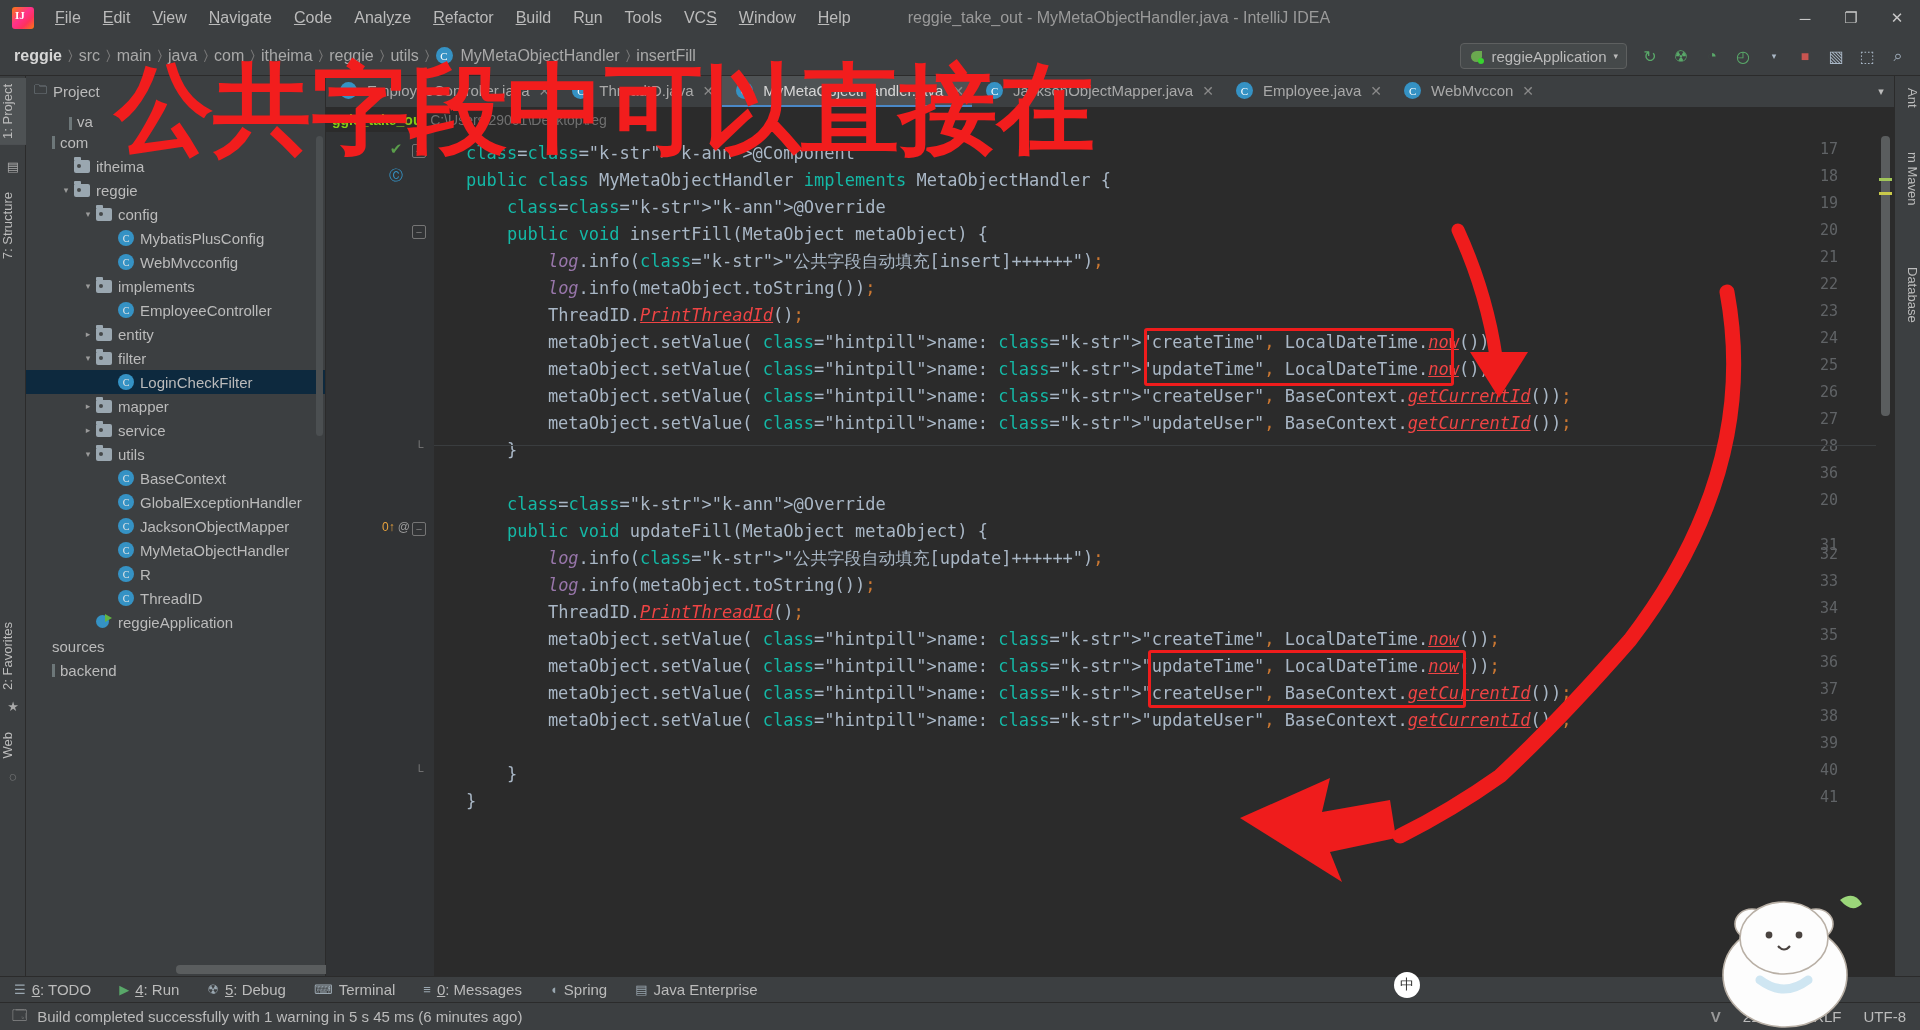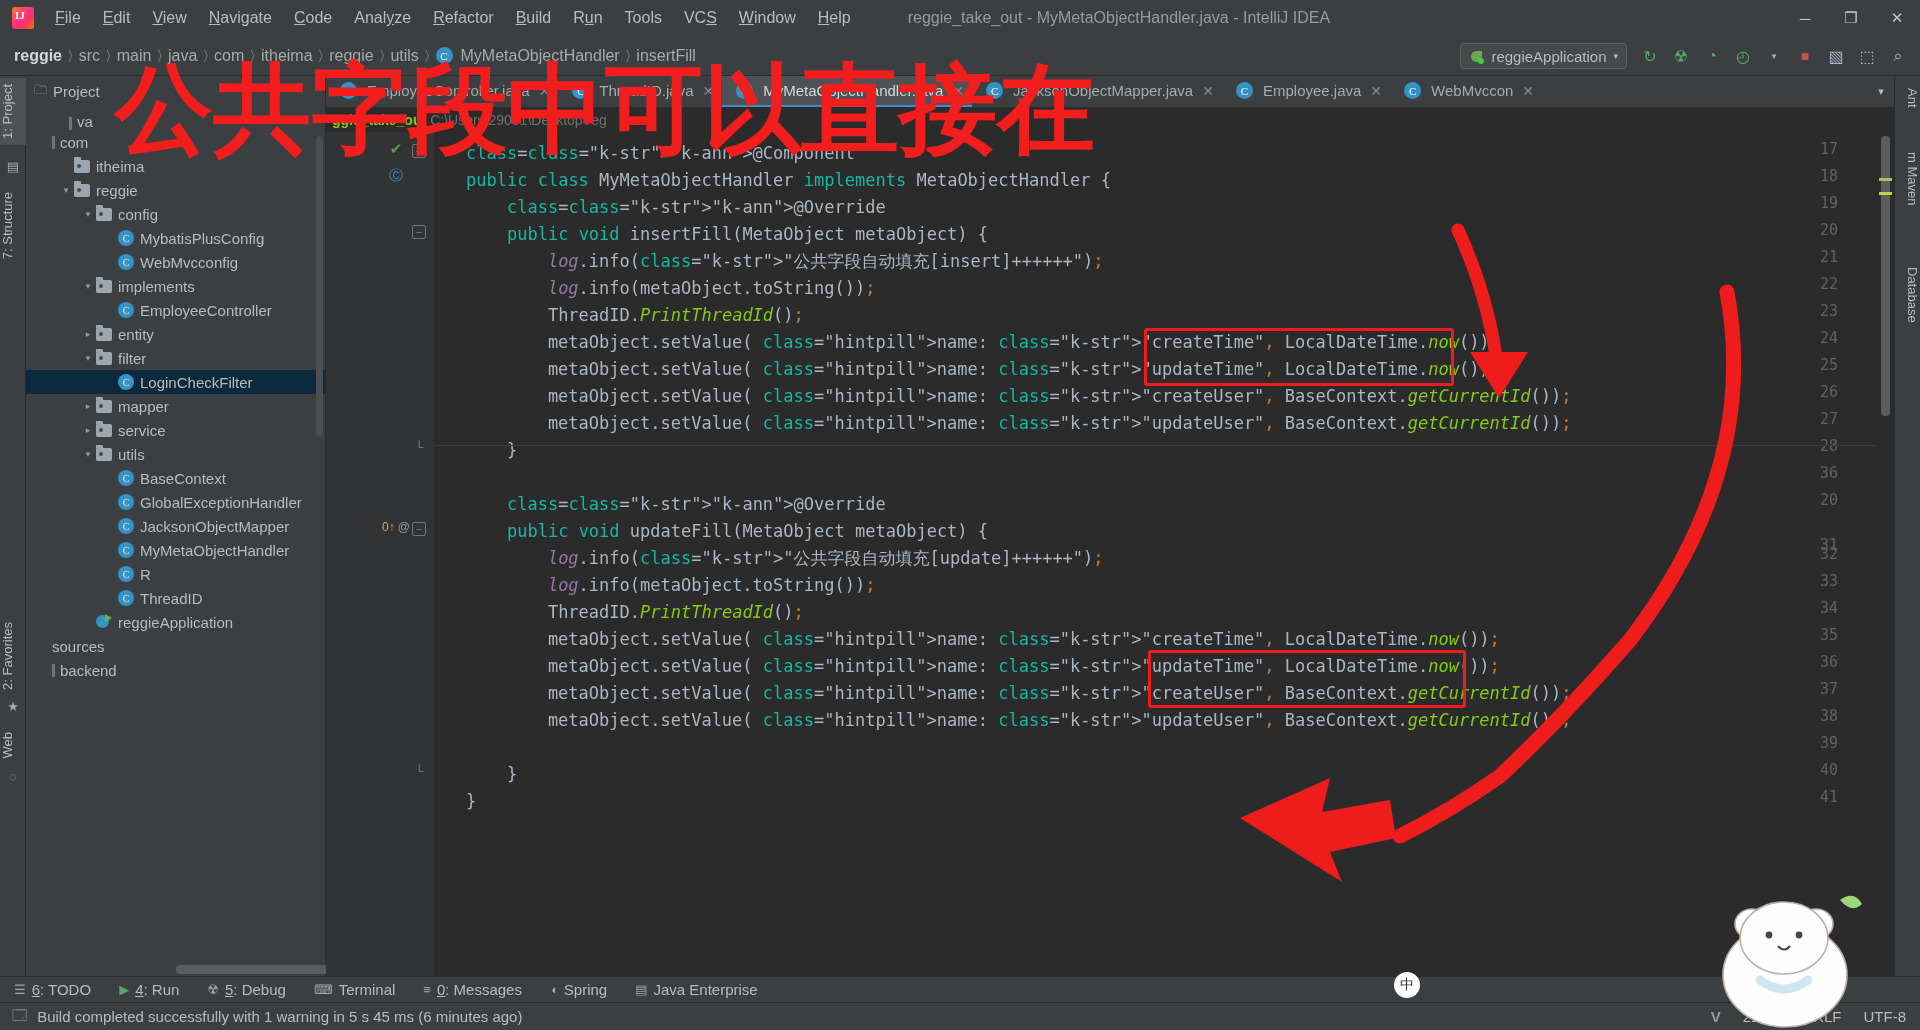--- a/index.html
+++ b/index.html
@@ -240,21 +240,21 @@
   .fold.box { border: 1px solid #757575; border-radius: 2px; }
   .code {
     position: absolute; left: 108px; top: 0; right: 0; bottom: 0;
     font-family: "DejaVu Sans Mono", monospace; font-size: 17px;
     line-height: 27px; white-space: pre; color: #a9b7c6;
   }
   .cl { position: absolute; left: 32px; height: 27px; white-space: pre; }
   .k-kw   { color: #14b8a6; }
   .k-cls  { color: #a9b7c6; }
   .k-fld  { color: #9876aa; font-style: italic; }
-  .k-mth-i{ color: #84cc16; font-style: italic; }
+  .k-mth-i{ color: #ef4444; font-style: italic; text-decoration: underline; }
   .k-punct{ color: #cc7832; }
 
   .sep-line {
     position: absolute; left: 108px; right: 18px; height: 1px; background: #3a3d3f;
   }
   .edit-scroll {
     position: absolute; right: 4px; width: 9px; background: #5a5d5e; border-radius: 4px;
   }
   .marker {
     position: absolute; right: 2px; width: 13px; height: 3px;

